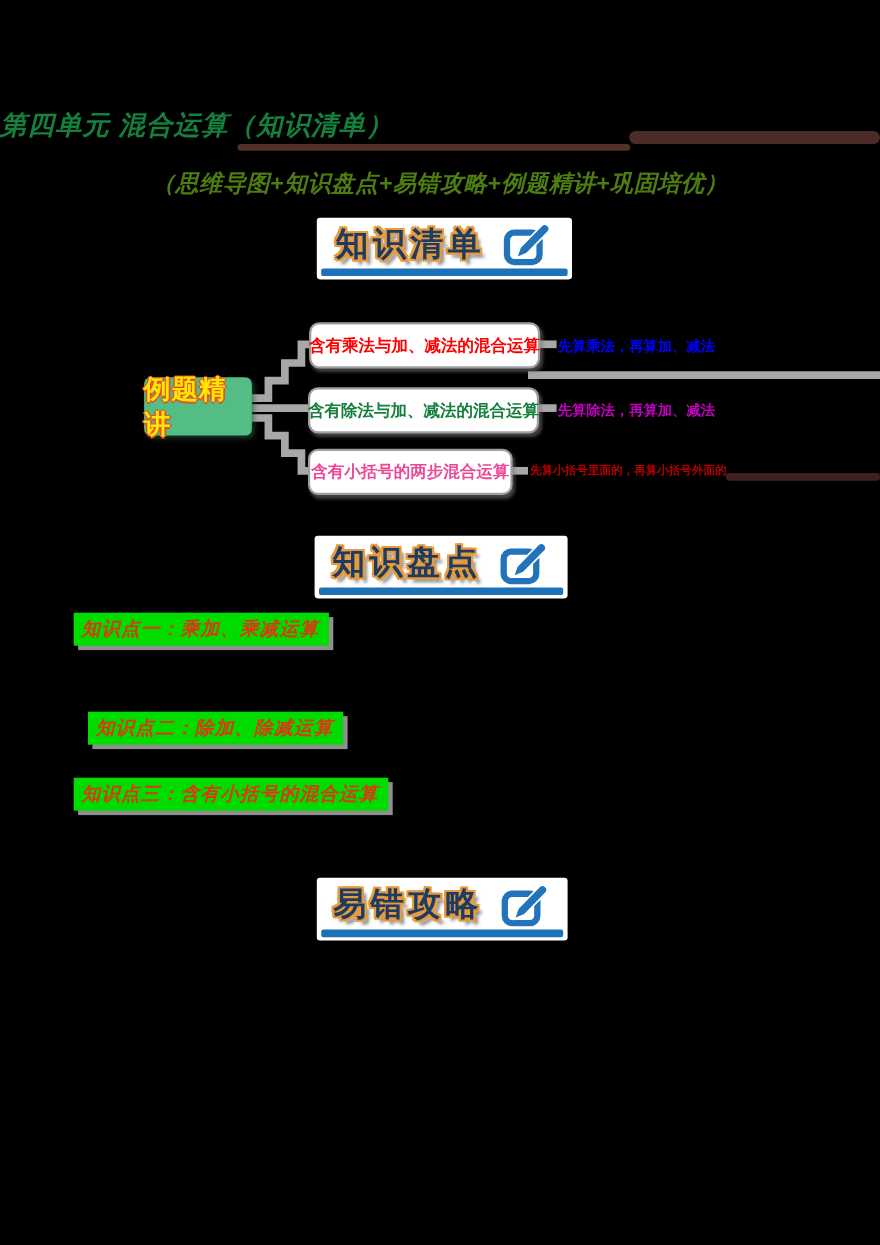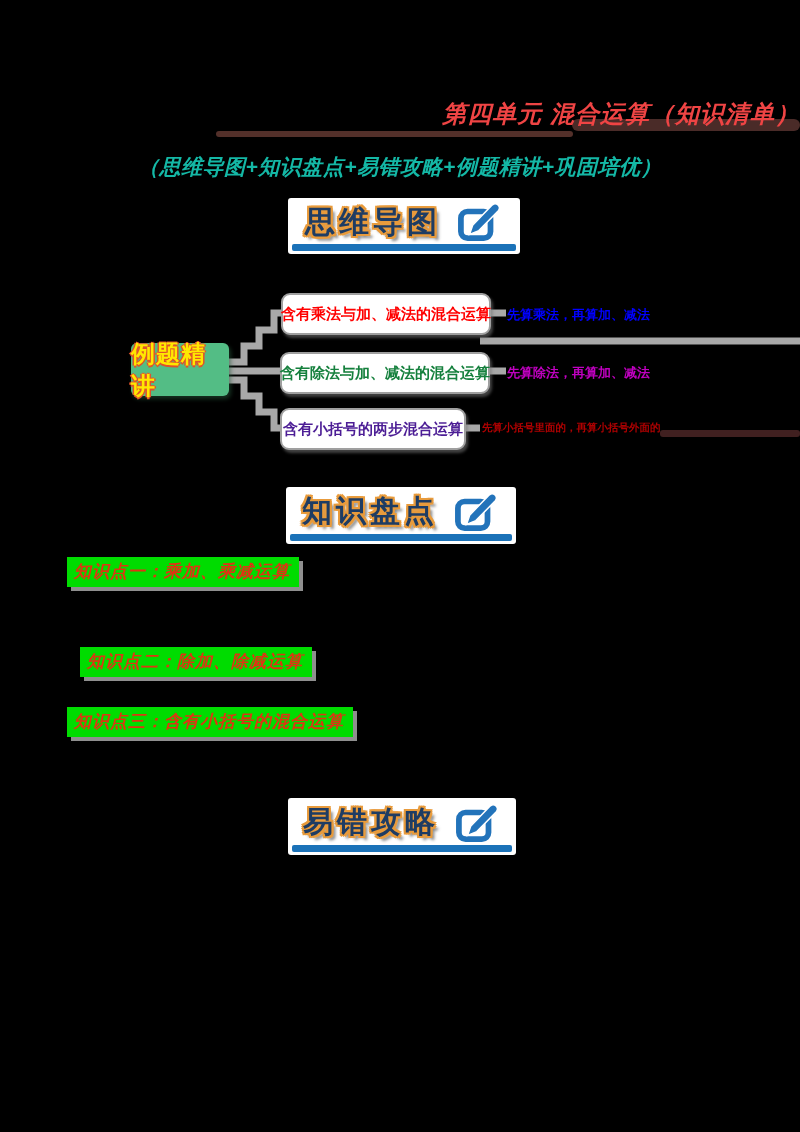--- a/index.html
+++ b/index.html
@@ -2,34 +2,34 @@
 <html><head>
 <meta charset="utf-8">
 <style>
   html,body{margin:0;padding:0;background:#000;}
   .page{
     position:relative;width:800px;height:1132px;background:#000;overflow:hidden;
     font-family:"Liberation Sans", sans-serif;border-radius:16px;margin:0 auto;
   }
   
   .doc-title{
-    position:absolute;left:0;top:98px;width:800px;text-align:right;margin:0;
-    font-size:24px;font-weight:bold;font-style:italic;color:#ef4444;letter-spacing:1px;
+    position:absolute;left:0;top:98px;width:800px;text-align:left;margin:0;
+    font-size:24px;font-weight:bold;font-style:italic;color:#15803d;letter-spacing:1px;
   }
   .title-underline{
     position:absolute;left:216px;top:131px;width:357px;height:6px;
     background:#53302a;border-radius:3px;
   }
   .title-scribble{
     position:absolute;left:572px;top:119px;width:228px;height:12px;
     background:#4a2b28;border-radius:6px;
   }
   .doc-subtitle{
     position:absolute;left:0;top:153px;width:800px;text-align:center;margin:0;
-    font-size:21px;font-weight:bold;font-style:italic;color:#14b8a6;letter-spacing:0.5px;
+    font-size:21px;font-weight:bold;font-style:italic;color:#4d7c0f;letter-spacing:0.5px;
   }
   
   .banner{
     position:absolute;background:#ffffff;border-radius:3px;
     display:flex;align-items:center;justify-content:center;gap:16px;
   }
   .banner-1{left:288px;top:198px;width:232px;height:56px;}
   .banner-2{left:286px;top:487px;width:230px;height:57px;}
   .banner-3{left:288px;top:798px;width:228px;height:57px;}
   .banner-label{
@@ -57,21 +57,21 @@
     text-shadow:1.5px 0 0 #e0522a,-1.5px 0 0 #e0522a,0 1.5px 0 #e0522a,0 -1.5px 0 #e0522a;
   }
   .mm-branch{
     position:absolute;background:#ffffff;border:2px solid #9f9f9f;border-radius:9px;
     display:flex;align-items:center;justify-content:center;
     box-shadow:2px 3px 3px rgba(120,120,120,0.55);
     font-weight:bold;font-size:15px;white-space:nowrap;
   }
   .mm-branch-0{left:281px;top:293px;width:206px;height:38px;color:#ff0000;}
   .mm-branch-1{left:280px;top:352px;width:206px;height:38px;color:#15803d;}
-  .mm-branch-2{left:280px;top:408px;width:182px;height:38px;color:#4c1d95;}
+  .mm-branch-2{left:280px;top:408px;width:182px;height:38px;color:#ec4899;}
   .mm-note{
     position:absolute;font-size:13px;font-weight:bold;white-space:nowrap;letter-spacing:0;
   }
   .mm-note-0{left:507px;top:306px;color:#0000ff;}
   .mm-note-1{left:507px;top:364px;color:#c000c0;}
   .mm-note-2{left:482px;top:421px;color:#b00000;font-size:10.5px;}
   .note-scribble{
     position:absolute;left:660px;top:430px;width:140px;height:7px;
     background:#402020;border-radius:3px;
   }
@@ -89,21 +89,21 @@
 <body>
 
 <div class="page">
 
   <div class="title-underline"></div>
   <div class="title-scribble"></div>
   <h1 class="doc-title">第四单元 混合运算（知识清单）</h1>
   <h2 class="doc-subtitle">（思维导图+知识盘点+易错攻略+例题精讲+巩固培优）</h2>
 
   <section class="banner banner-1">
-    <span class="banner-label">思维导图</span>
+    <span class="banner-label">知识清单</span>
     <svg class="banner-icon" viewBox="0 0 48 44">
       <rect x="4" y="11" width="31" height="28" rx="7" fill="#ffffff" stroke="#2273ba" stroke-width="6"></rect>
       <path d="M13 35 L16.5 25 L37 4 A4.4 4.4 0 0 1 43.2 10.2 L22.8 31 Z" fill="#2273ba" stroke="#ffffff" stroke-width="1.6"></path>
     </svg>
     <div class="banner-underline"></div>
   </section>
 
   <svg class="mm-connectors" viewBox="0 0 800 1132">
     <g stroke="#a8a8a8" stroke-width="7" fill="none">
       <path d="M229 362 H244 V346 H259 V330 H274 V313 H281"></path>

